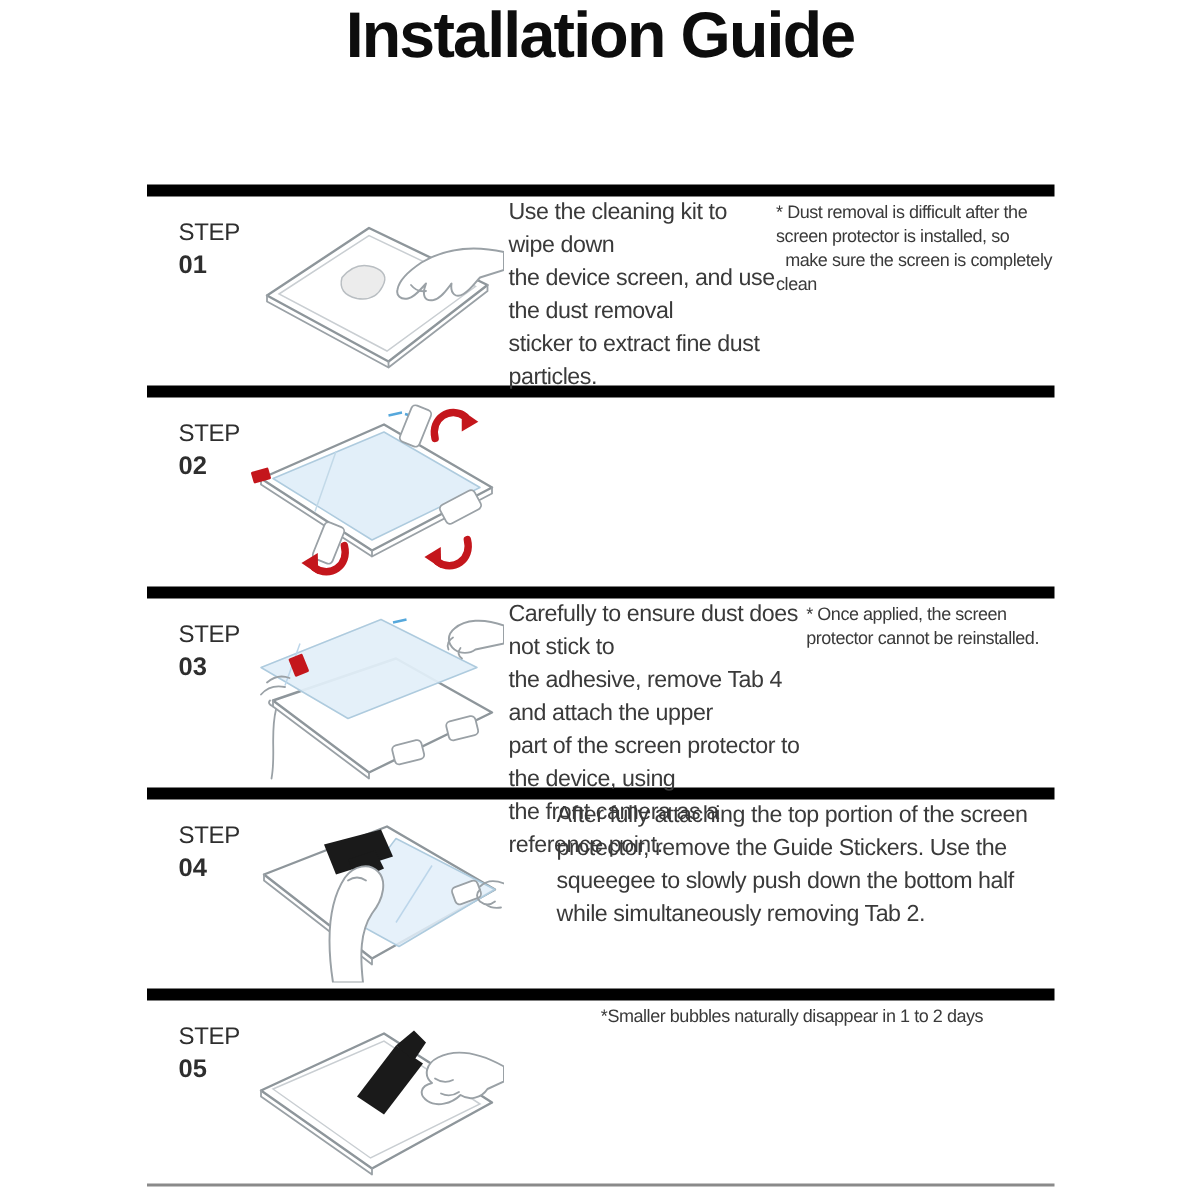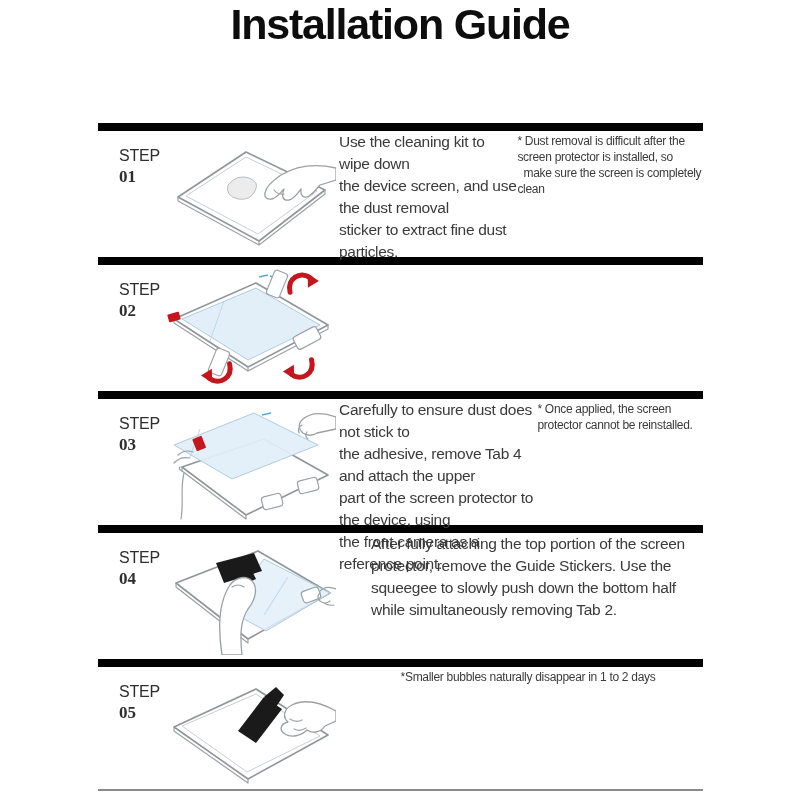--- a/index.html
+++ b/index.html
@@ -35,21 +35,21 @@
   .step-row:last-child { border-bottom: 2px solid #8a8a8a; height: 132px; }
 
   .step-label {
     width: 67px;
     padding: 15px 0 0 21px;
     flex: 0 0 auto;
     color: #2e2e2e;
     line-height: 1.25;
   }
   .step-label .word { font-size: 16px; font-weight: 400; letter-spacing: -0.2px; display: block; }
-  .step-label .num  { font-size: 17px; font-weight: 700; display: block; font-family: Liberation Serif, serif; }
+  .step-label .num  { font-size: 17px; font-weight: 700; display: block; }
 
   .step-art {
     width: 172px;
     flex: 0 0 auto;
     display: flex; align-items: center; justify-content: center;
   }
   .step-art svg { display: block; }
 
   .step-text-col {
     flex: 1 1 auto;

